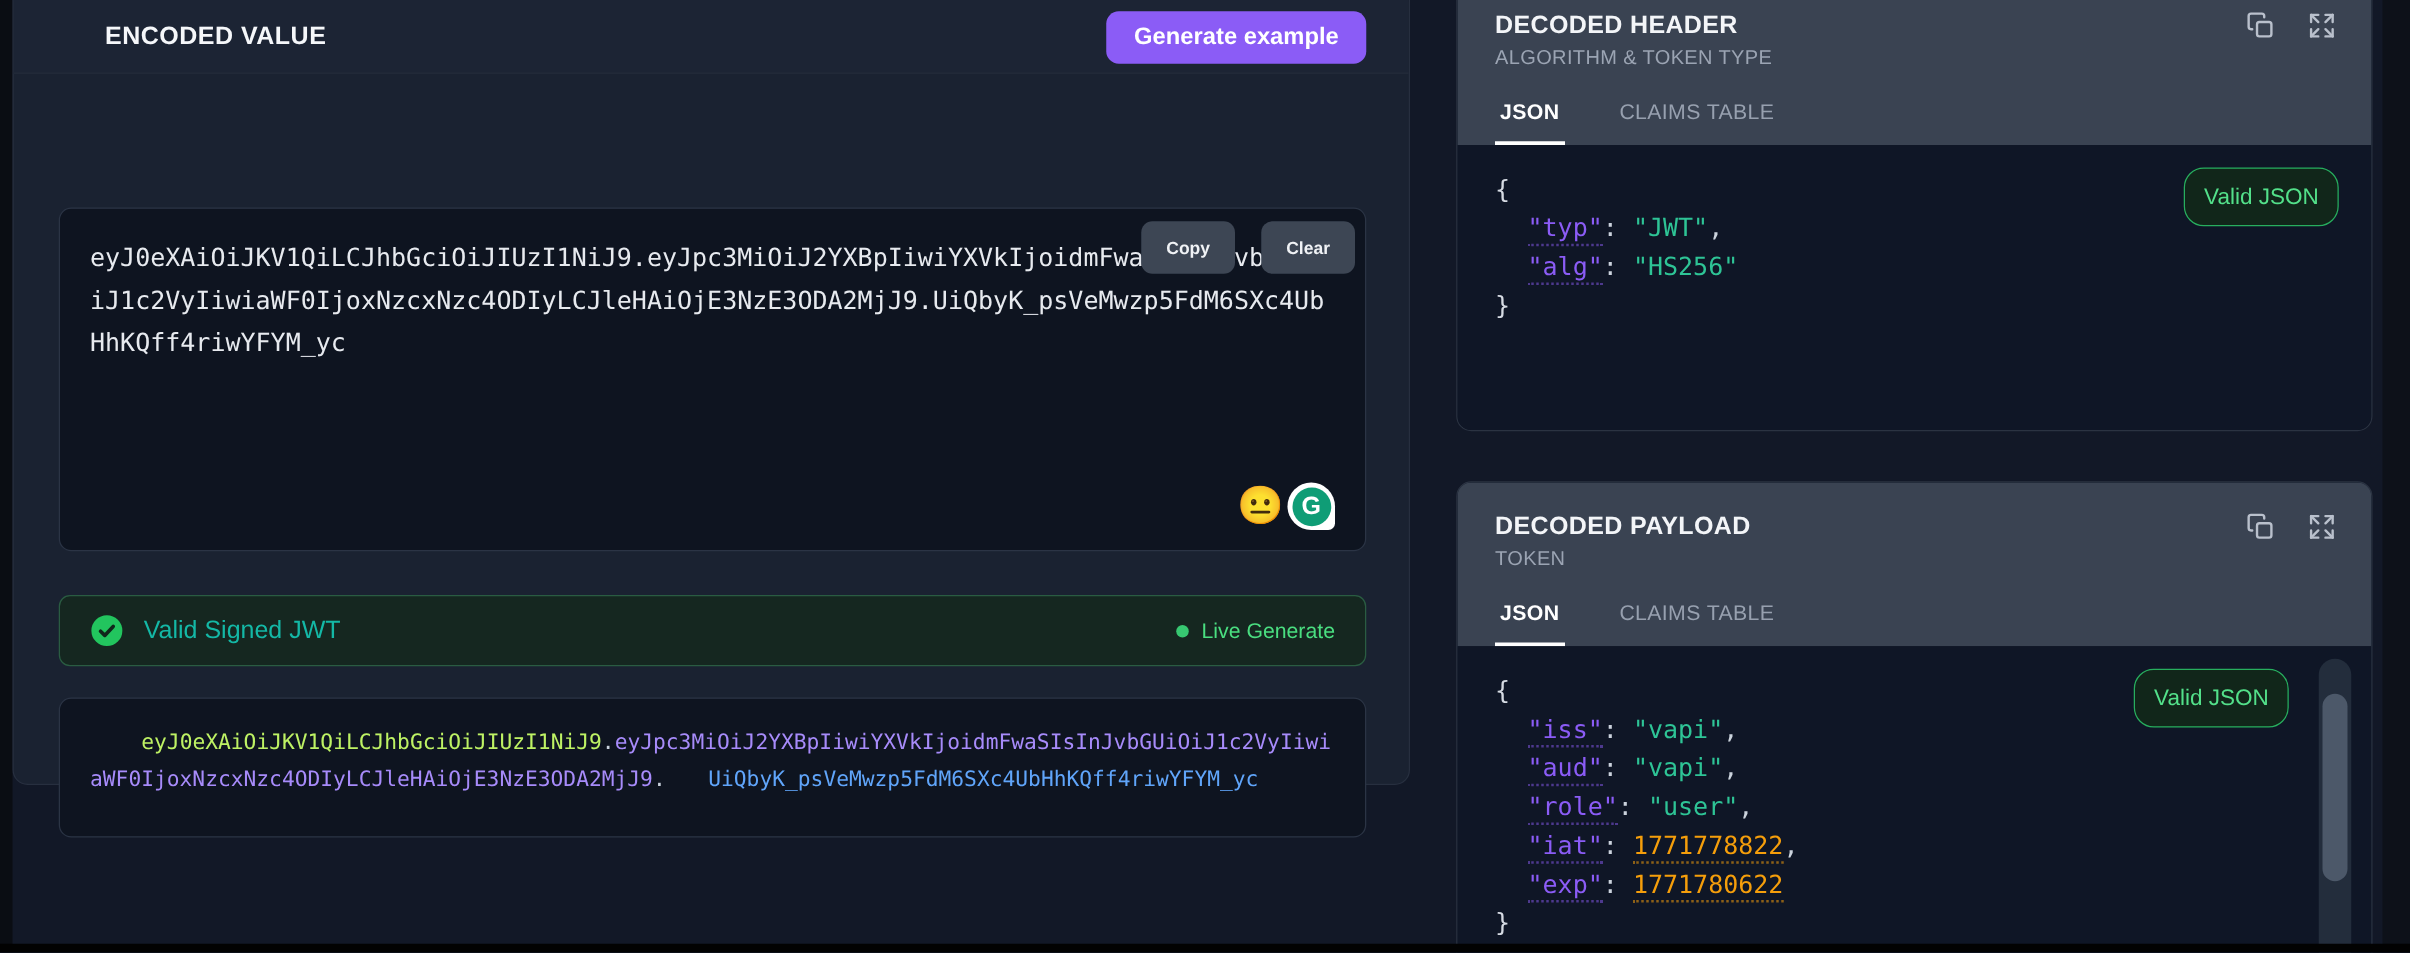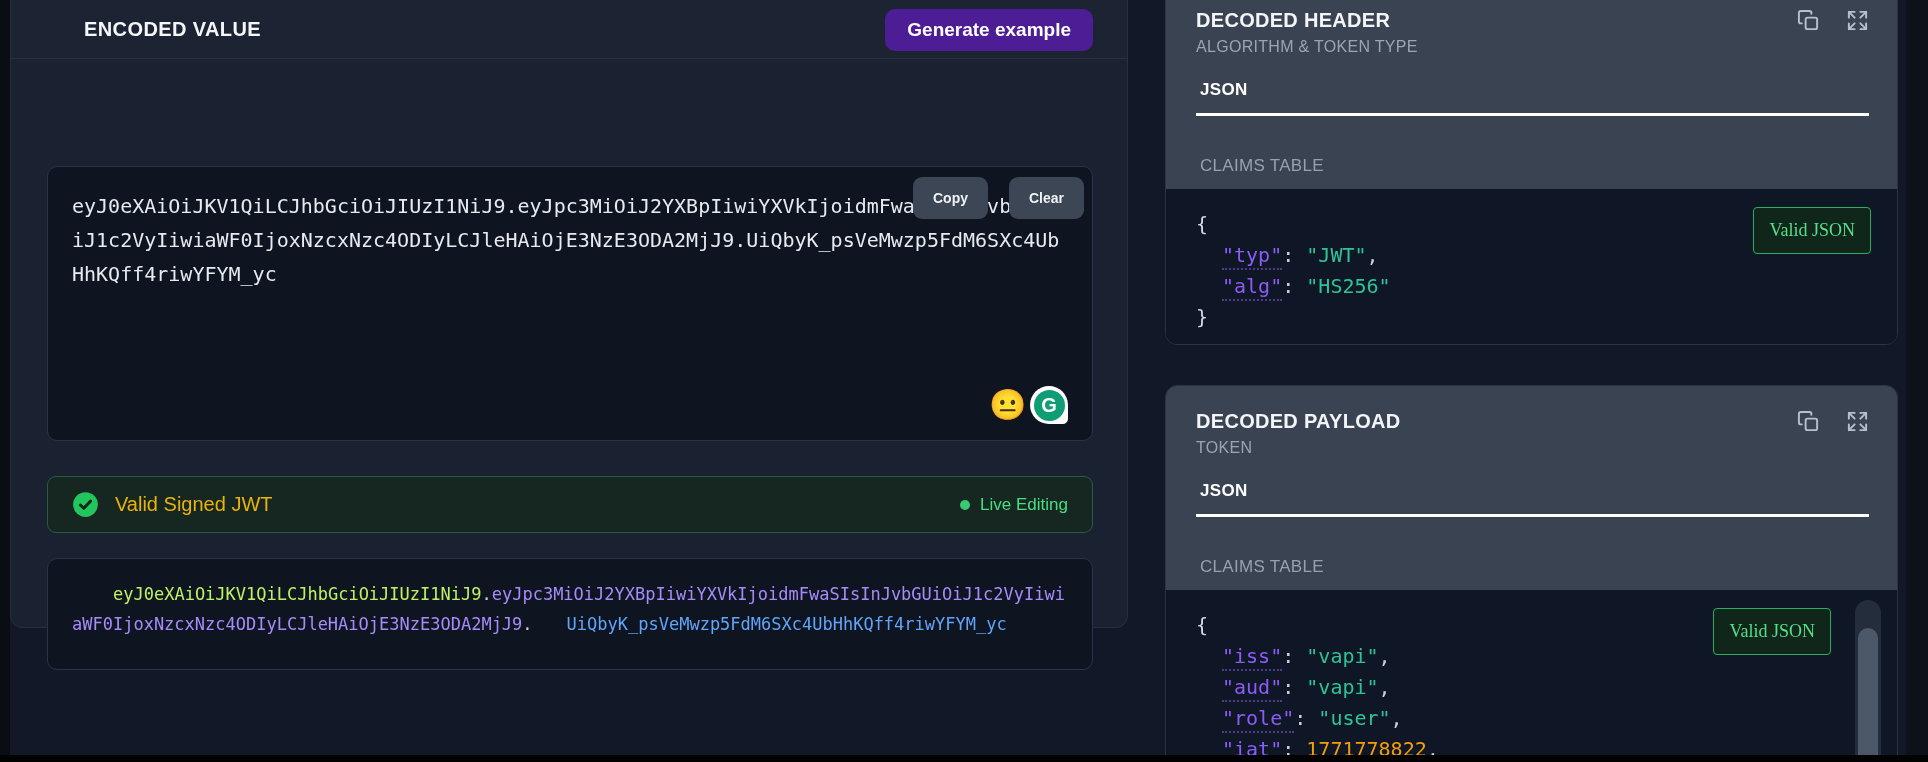--- a/index.html
+++ b/index.html
@@ -11,21 +11,21 @@
   .right-edge { position:absolute; right:0; top:0; width:22px; height:100%; background:#0d1119; }
   .bottom-strip { position:absolute; left:0; bottom:0; width:100%; height:7px; background:#020202; }
 
   
   .encoded-card { position:absolute; left:10px; top:-12px; width:1118px; height:640px;
     background:#1a2231; border:1px solid #272f3f; border-radius:12px; }
   .enc-header { height:70px; padding:12px 34px 0 34px; display:flex; align-items:center;
     justify-content:space-between; background:#1c2434; border-bottom:1px solid #28303f;
     border-radius:12px 12px 0 0; }
   .enc-title { color:#f5f7fa; font-size:20px; font-weight:700; letter-spacing:.4px;margin-left:39px; }
-  .btn-generate { background:#4c1d95; color:#ffffff; border:none; height:42px; padding:0 22px;
+  .btn-generate { background:#8b5cf6; color:#ffffff; border:none; height:42px; padding:0 22px;
     border-radius:10px; font-size:19px; font-weight:700; font-family:inherit; cursor:pointer; }
   .enc-body { position:relative; width:100%; height:568px; }
 
   .token-input { position:absolute; left:36px; top:107px; width:1046px; height:275px;
     background:#0e1420; border:1px solid #2b3445; border-radius:10px; }
   .token-text { padding:22px 24px; font-family:"DejaVu Sans Mono", monospace; font-size:20px;
     line-height:34px; color:#e7eaef; word-break:break-all; white-space:pre-wrap; }
   .float-btn { position:absolute; top:10px; height:42px; padding:0 20px; background:#3d4654;
     color:#f0f2f5; border:none; border-radius:9px; font-size:14px; font-weight:600;
     font-family:inherit; cursor:pointer; }
@@ -34,21 +34,21 @@
   .ext-icons { position:absolute; right:24px; bottom:16px; display:flex; align-items:center; gap:3px; }
   .emoji { font-size:30px; line-height:1; cursor:pointer; }
   .gram { width:38px; height:38px; background:#ffffff; border-radius:50% 50% 14% 50%;
     display:flex; align-items:center; justify-content:center; cursor:pointer; }
   .gram-inner { width:31px; height:31px; border-radius:50%; background:#0f9d76; color:#fff;
     font-weight:700; font-size:20px; display:flex; align-items:center; justify-content:center; }
 
   .status-bar { position:absolute; left:36px; top:417px; width:1046px; height:57px;
     background:#152720; border:1px solid #2a5c42; border-radius:9px; display:flex;
     align-items:center; padding:0 24px; gap:16px; }
-  .status-label { color:#eab308; font-size:20px; font-weight:500; }
+  .status-label { color:#14b8a6; font-size:20px; font-weight:500; }
   .live-wrap { margin-left:auto; display:flex; align-items:center; gap:10px; }
   .live-dot { width:10px; height:10px; border-radius:50%; background:#37c871; }
   .live-label { color:#4ade80; font-size:17px; }
 
   .token-colored { position:absolute; left:36px; top:499px; width:1046px; height:112px;
     background:#0e1420; border:1px solid #2b3445; border-radius:10px; padding:20px 24px;
     font-family:"DejaVu Sans Mono", monospace; font-size:17px; line-height:30px;
     word-break:break-all; white-space:pre-wrap; }
   .part-h { color:#bef264;margin-left:41px; } .part-p { color:#a78bfa; } .part-s { color:#60a5fa;margin-left:34px; }
   .part-dot { color:#c9d1dc; }
@@ -58,35 +58,35 @@
     border:1px solid #2b3342; border-radius:12px; overflow:hidden; display:flex; flex-direction:column; }
   .header-card { top:-22px; height:367px; }
   .payload-card { top:385px; height:447px; }
   .card-top { background:#3a4352; padding:30px 28px 0 30px; flex:none; }
   .payload-card .card-top { padding-top:24px; }
   .title-row { display:flex; align-items:flex-start; justify-content:space-between; }
   .card-title { color:#f3f5f8; font-size:20px; font-weight:700; letter-spacing:.3px; }
   .card-subtitle { margin-top:6px; color:#9ba4b3; font-size:16px; letter-spacing:.3px; }
   .card-icons { display:flex; gap:26px; align-items:center; }
   .icon-btn { background:none; border:none; padding:0; cursor:pointer; line-height:0; }
-  .tabs { margin-top:24px; display:flex; gap:40px;flex-direction:column; }
+  .tabs { margin-top:24px; display:flex; gap:40px; }
   .tab { font-size:17px; letter-spacing:.3px; color:#97a0af; padding:0 4px 13px 4px; cursor:pointer; }
   .tab.active { color:#ffffff; font-weight:700; border-bottom:3px solid #ffffff; }
   .card-body { flex:1; position:relative; background:#0f1626; padding:20px 30px;
     font-family:"DejaVu Sans Mono", monospace; font-size:20px; line-height:31px; overflow:hidden; }
   .jl { white-space:pre; }
   .jl.ind { padding-left:26px; }
   .br { color:#d6dbe3; }
   .pu { color:#cbd3dd; }
   .jk { color:#8b5cf6; border-bottom:2px dotted rgba(139,92,246,.5); padding-bottom:1px; }
   .js { color:#2ec496; }
   .jn { color:#f59e0b; border-bottom:2px dotted rgba(245,158,11,.55); padding-bottom:1px; }
   .badge { position:absolute; top:18px; right:26px; color:#53e08a; font-size:18px;
-    font-family:Liberation Serif, serif; background:#11261a; border:1px solid #27ae5e;
-    border-radius:4px; padding:7px 15px; }
+    font-family:Liberation Sans, sans-serif; background:#11261a; border:1px solid #27ae5e;
+    border-radius:16px; padding:7px 15px; }
   .payload-card .badge { right:66px; }
   .scrollbar { position:absolute; right:16px; top:10px; bottom:14px; width:26px;
     background:#232d3c; border-radius:13px; }
   .scroll-thumb { position:absolute; left:3px; top:28px; width:20px; height:150px;
     background:#4c5869; border-radius:10px; cursor:grab; }
 </style>
 </head>
 <body>
 
 <div class="screen">
@@ -112,21 +112,21 @@
       </div>
 
       <div class="status-bar">
         <svg width="27" height="27" viewBox="0 0 24 24">
           <circle cx="12" cy="12" r="11" fill="#22c55e"></circle>
           <path d="M7.5 12.4l3 3 6-6.4" fill="none" stroke="#10271b" stroke-width="2.6" stroke-linecap="round" stroke-linejoin="round"></path>
         </svg>
         <span class="status-label">Valid Signed JWT</span>
         <span class="live-wrap">
           <span class="live-dot"></span>
-          <span class="live-label">Live Editing</span>
+          <span class="live-label">Live Generate</span>
         </span>
       </div>
 
       <div class="token-colored"><span class="part-h">eyJ0eXAiOiJKV1QiLCJhbGciOiJIUzI1NiJ9</span><span class="part-dot">.</span><span class="part-p">eyJpc3MiOiJ2YXBpIiwiYXVkIjoidmFwaSIsInJvbGUiOiJ1c2VyIiwiaWF0IjoxNzcxNzc4ODIyLCJleHAiOjE3NzE3ODA2MjJ9</span><span class="part-dot">.</span><span class="part-s">UiQbyK_psVeMwzp5FdM6SXc4UbHhKQff4riwYFYM_yc</span></div>
     </div>
   </section>
 
   <section class="decoded-card header-card">
     <div class="card-top">
       <div class="title-row">

